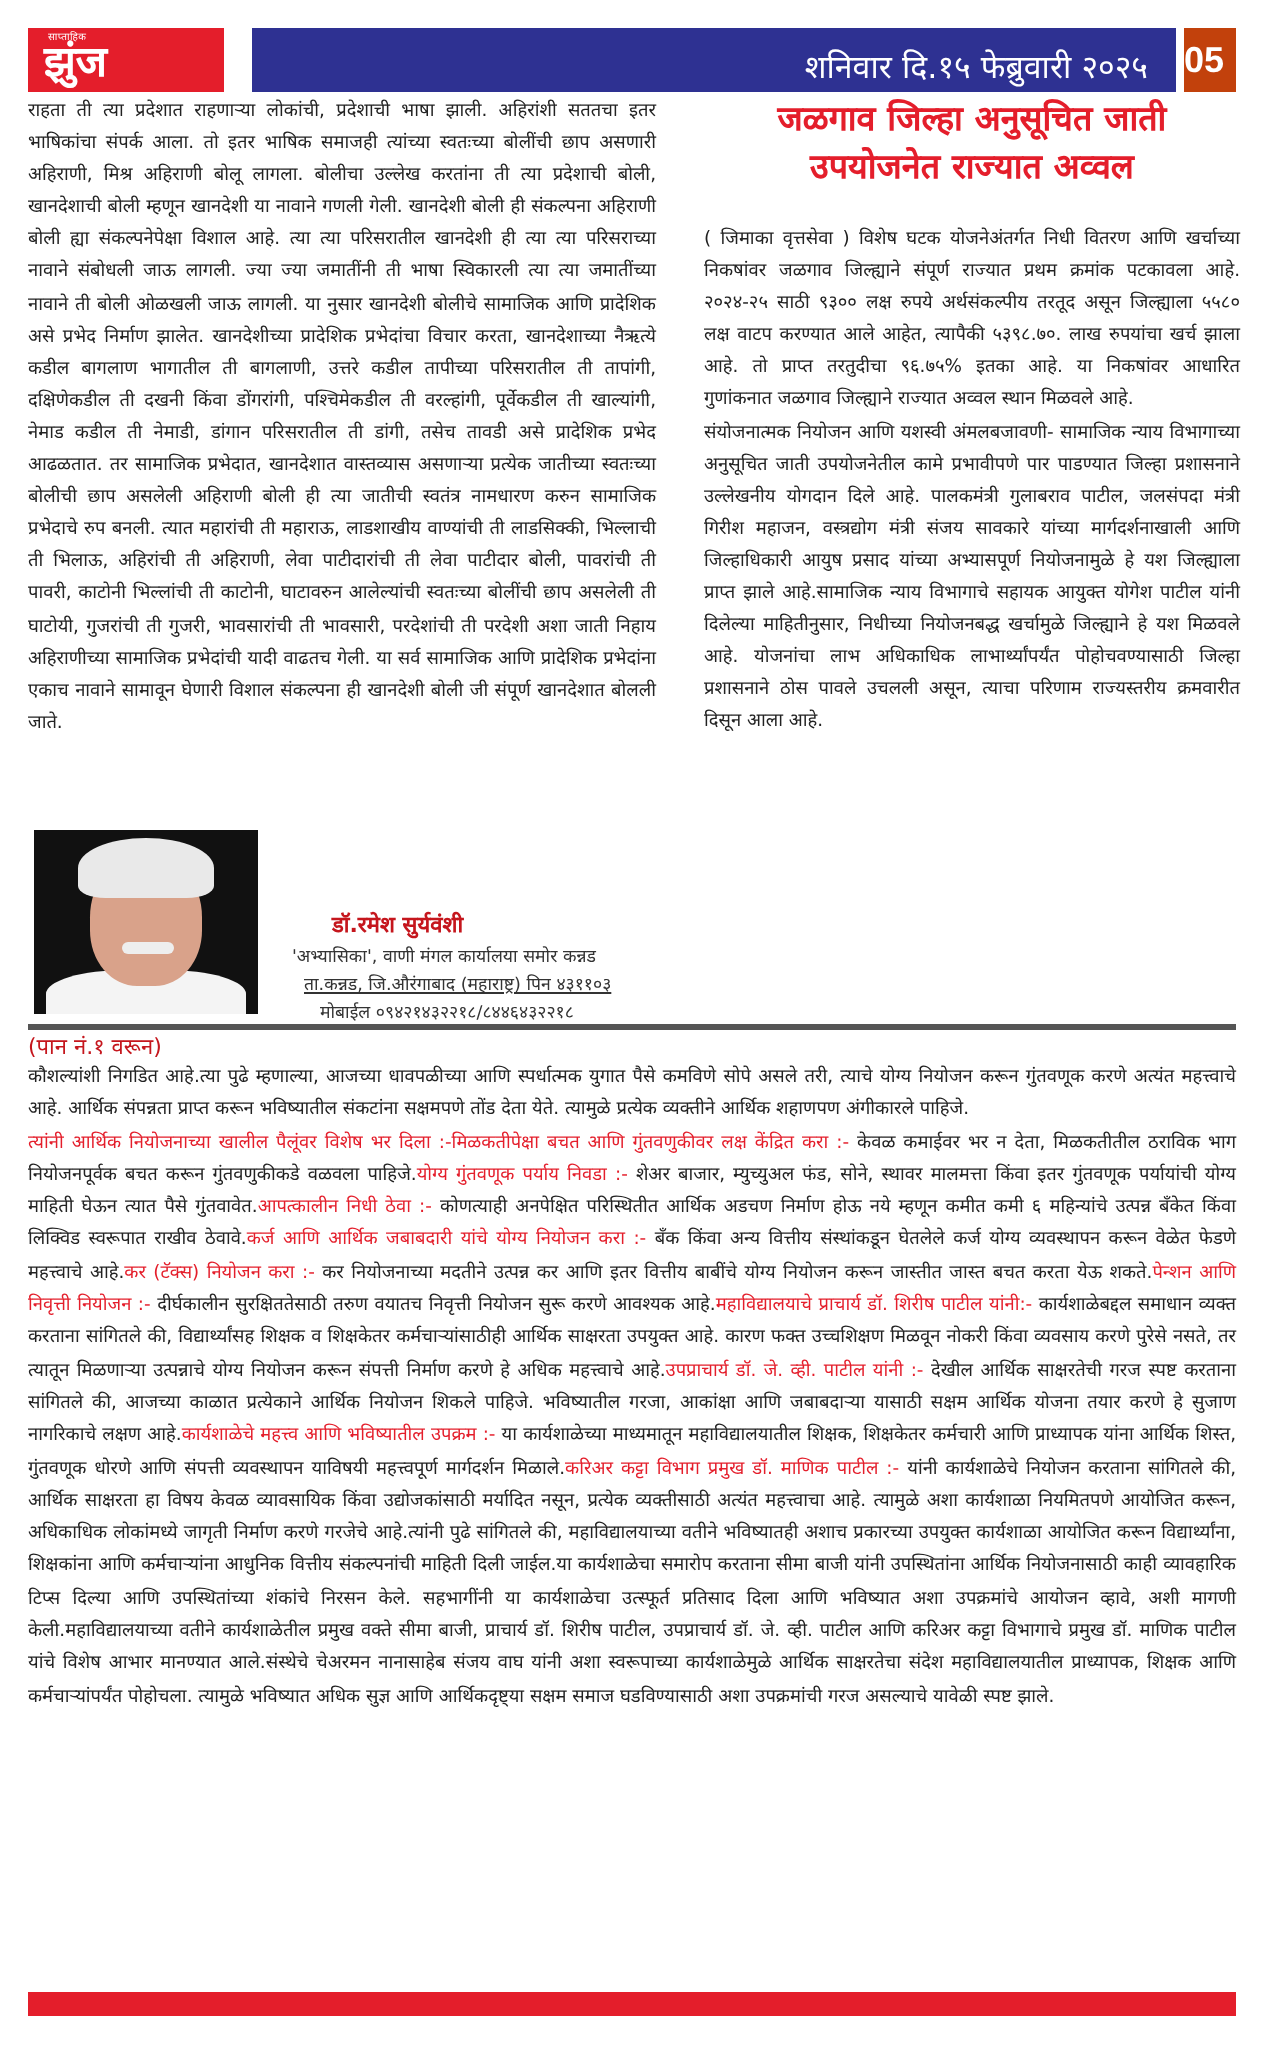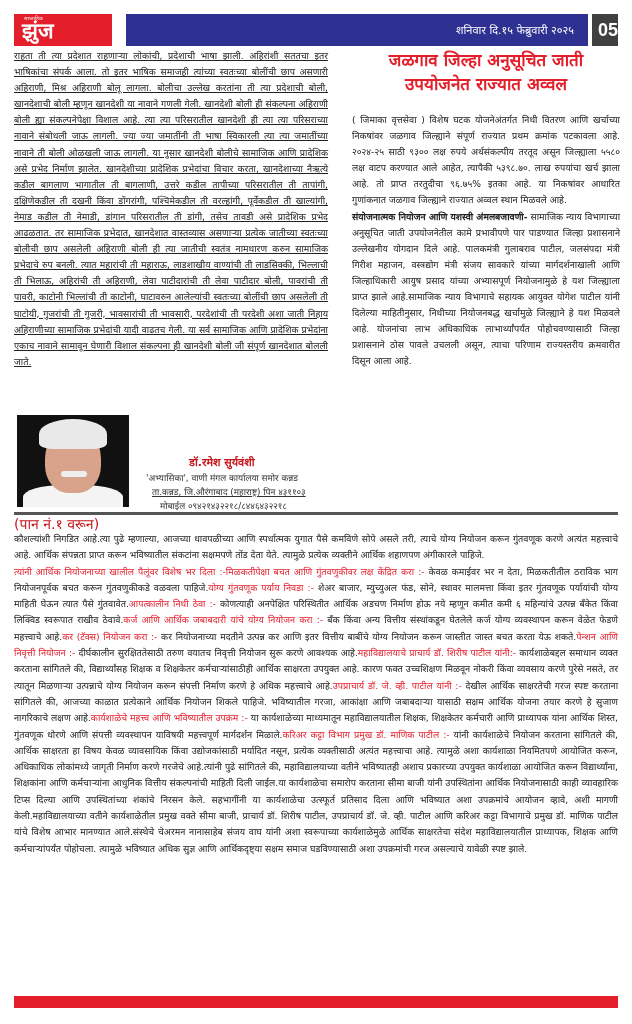--- a/index.html
+++ b/index.html
@@ -5,52 +5,52 @@
   * { box-sizing: border-box; margin: 0; padding: 0; }
   html, body { width: 632px; height: 1024px; background: #ffffff; overflow: hidden; }
   body { font-family: "DejaVu Sans", "Liberation Sans", sans-serif; color: #222; position: relative; }
 
   
   .masthead { position: absolute; top: 14px; left: 14px; width: 604px; height: 32px; }
   .logo { position: absolute; left: 0; top: 0; width: 98px; height: 32px; background: #e41e2b; color: #fff; }
   .logo .kicker { position: absolute; top: 1px; left: 10px; font-size: 5px; color: #fff; letter-spacing: 0.2px; }
   .logo .name { position: absolute; top: 4px; left: 8px; font-size: 21px; font-weight: bold; color: #fff; line-height: 26px; }
   .bluebar { position: absolute; left: 112px; top: 0; width: 462px; height: 32px; background: #2e3192; }
-  .bluebar .date { position: absolute; right: 14px; top: 8px; font-size: 11px; color: #fff; }
-  .pageno { position: absolute; right: 0; top: 0; width: 26px; height: 32px; background: #404040; color: #fff; font-size: 18px; font-weight: bold; text-align: right; line-height: 32px; font-family: "Liberation Sans", sans-serif; }
+  .bluebar .date { position: absolute; right: 14px; top: 8px; font-size: 16px; color: #fff; }
+  .pageno { position: absolute; right: 0; top: 0; width: 26px; height: 32px; background: #c2410c; color: #fff; font-size: 18px; font-weight: bold; text-align: left; line-height: 32px; font-family: "Liberation Sans", sans-serif; }
 
   
   .leftcol { position: absolute; left: 14px; top: 48px; width: 314px; }
   .contfrom { font-size: 9.5px; color: #222; line-height: 12px; margin-bottom: 1px; }
-  .leftcol .body { font-size: 9.2px; line-height: 16.1px; text-align: justify; color: #222; text-decoration: underline; }
+  .leftcol .body { font-size: 9.2px; line-height: 16.1px; text-align: justify; color: #222; }
 
   
   .author { position: absolute; left: 14px; top: 412px; width: 320px; height: 98px; }
   .photo { position: absolute; left: 3px; top: 3px; width: 112px; height: 92px; background: #111; overflow: hidden; }
   .photo .face { position: absolute; left: 28px; top: 12px; width: 56px; height: 66px; background: #d9a28a; border-radius: 48% 48% 42% 42%; }
   .photo .hair { position: absolute; left: 22px; top: 4px; width: 68px; height: 30px; background: #e9e9e9; border-radius: 50% 50% 20% 20%; }
   .photo .mustache { position: absolute; left: 44px; top: 56px; width: 26px; height: 6px; background: #eeeeee; border-radius: 4px; }
   .photo .shirt { position: absolute; left: 6px; top: 70px; width: 100px; height: 30px; background: #f4f4f4; border-radius: 40% 40% 0 0; }
-  .author .aname { position: absolute; left: 175px; top: 42px; font-size: 11px; font-weight: bold; color: #c5161d; }
+  .author .aname { position: absolute; left: 152px; top: 42px; font-size: 11px; font-weight: bold; color: #c5161d; }
   .author .aline { position: absolute; left: 132px; font-size: 8.8px; color: #333; white-space: nowrap; }
   .author .a1 { top: 60px; }
   .author .a2 { top: 74px; left: 138px; text-decoration: underline; }
   .author .a3 { top: 88px; left: 146px; }
 
   
   .rightcol { position: absolute; left: 382px; top: 48px; width: 238px; }
   .headline { color: #e41e2b; font-size: 17px; font-weight: bold; text-align: center; line-height: 24px; margin-left: -30px; width: 268px; }
   .rightcol .body { font-size: 9.2px; line-height: 16.1px; text-align: justify; color: #222; margin-top: 16px; margin-left: -30px; width: 268px; }
-  .subhead { font-weight: bold; color: #222; }
+  .subhead { font-weight: normal; color: #222; }
 
   .rule { position: absolute; left: 14px; top: 512px; width: 604px; height: 3px; background: #555; }
 
   
   .bottom { position: absolute; left: 14px; top: 518px; width: 604px; }
-  .bottom .contfrom { color: #c5161d; font-size: 14px; margin-bottom: 1px; }
+  .bottom .contfrom { color: #c5161d; font-size: 11px; margin-bottom: 1px; }
   .bottom .body { font-size: 9.2px; line-height: 16.3px; text-align: justify; color: #222; }
   .hl { color: #e41e2b; font-weight: normal; }
 
   .footerbar { position: absolute; left: 14px; top: 996px; width: 604px; height: 12px; background: #e41e2b; }
 </style>
 </head>
 <body>
 
 <div class="masthead">
   <div class="logo">

